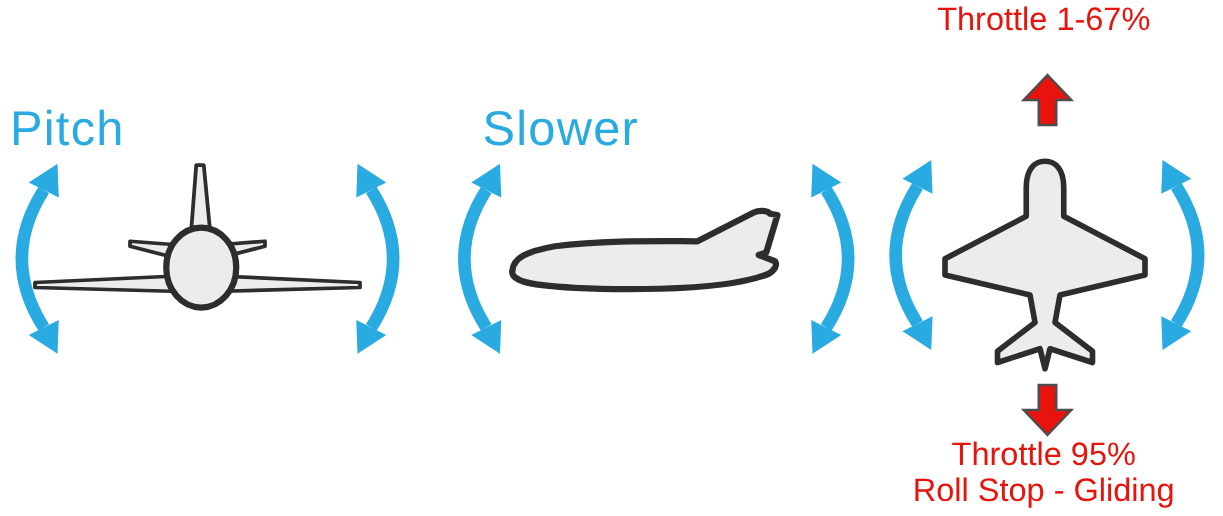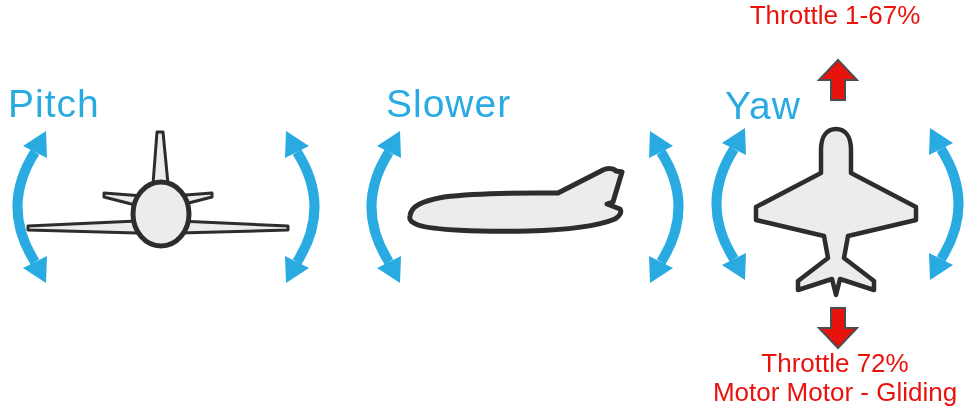--- a/index.html
+++ b/index.html
@@ -105,21 +105,20 @@
          C70,66 25,64 10,59
          C3,56 1,54 2,50 Z"></path>
   </svg>
 
   <svg class="abs mirror" style="left:648px;top:127px;" width="46" height="160" viewBox="0 0 46 160">
     <path class="arc" d="M33 25 Q-2 80 33 135"></path>
     <polygon class="ah" points="44,4 45,31 21,19"></polygon>
     <polygon class="ah" points="44,156 45,129 21,141"></polygon>
   </svg>
 
-  <div class="abs axis-label" style="left:725px;top:86px;">Yaw</div>
 
   <svg class="abs" style="left:701px;top:124px;" width="46" height="160" viewBox="0 0 46 160">
     <path class="arc" d="M33 25 Q-2 80 33 135"></path>
     <polygon class="ah" points="44,4 45,31 21,19"></polygon>
     <polygon class="ah" points="44,156 45,129 21,141"></polygon>
   </svg>
 
   <svg class="abs" style="left:753px;top:126px;" width="166" height="172" viewBox="0 0 166 172">
     <path class="plane-shape" stroke-width="4.5" d="M83,3
          C74,3 68,10 68,24
@@ -143,17 +142,17 @@
 
   <svg class="abs" style="left:818px;top:59px;" width="40" height="42" viewBox="0 0 40 42">
     <polygon class="blockarrow" points="20,1 39,21 27,21 27,41 13,41 13,21 1,21"></polygon>
   </svg>
 
   <svg class="abs flip-v" style="left:818px;top:307px;" width="40" height="42" viewBox="0 0 40 42">
     <polygon class="blockarrow" points="20,1 39,21 27,21 27,41 13,41 13,21 1,21"></polygon>
   </svg>
 
   <div class="abs throttle-note" style="left:700px;top:349px;">
-    <div>Throttle 72%</div>
-    <div>Motor Motor - Gliding</div>
+    <div>Throttle 95%</div>
+    <div>Roll Stop - Gliding</div>
   </div>
 
 </div>
 
 </body></html>

